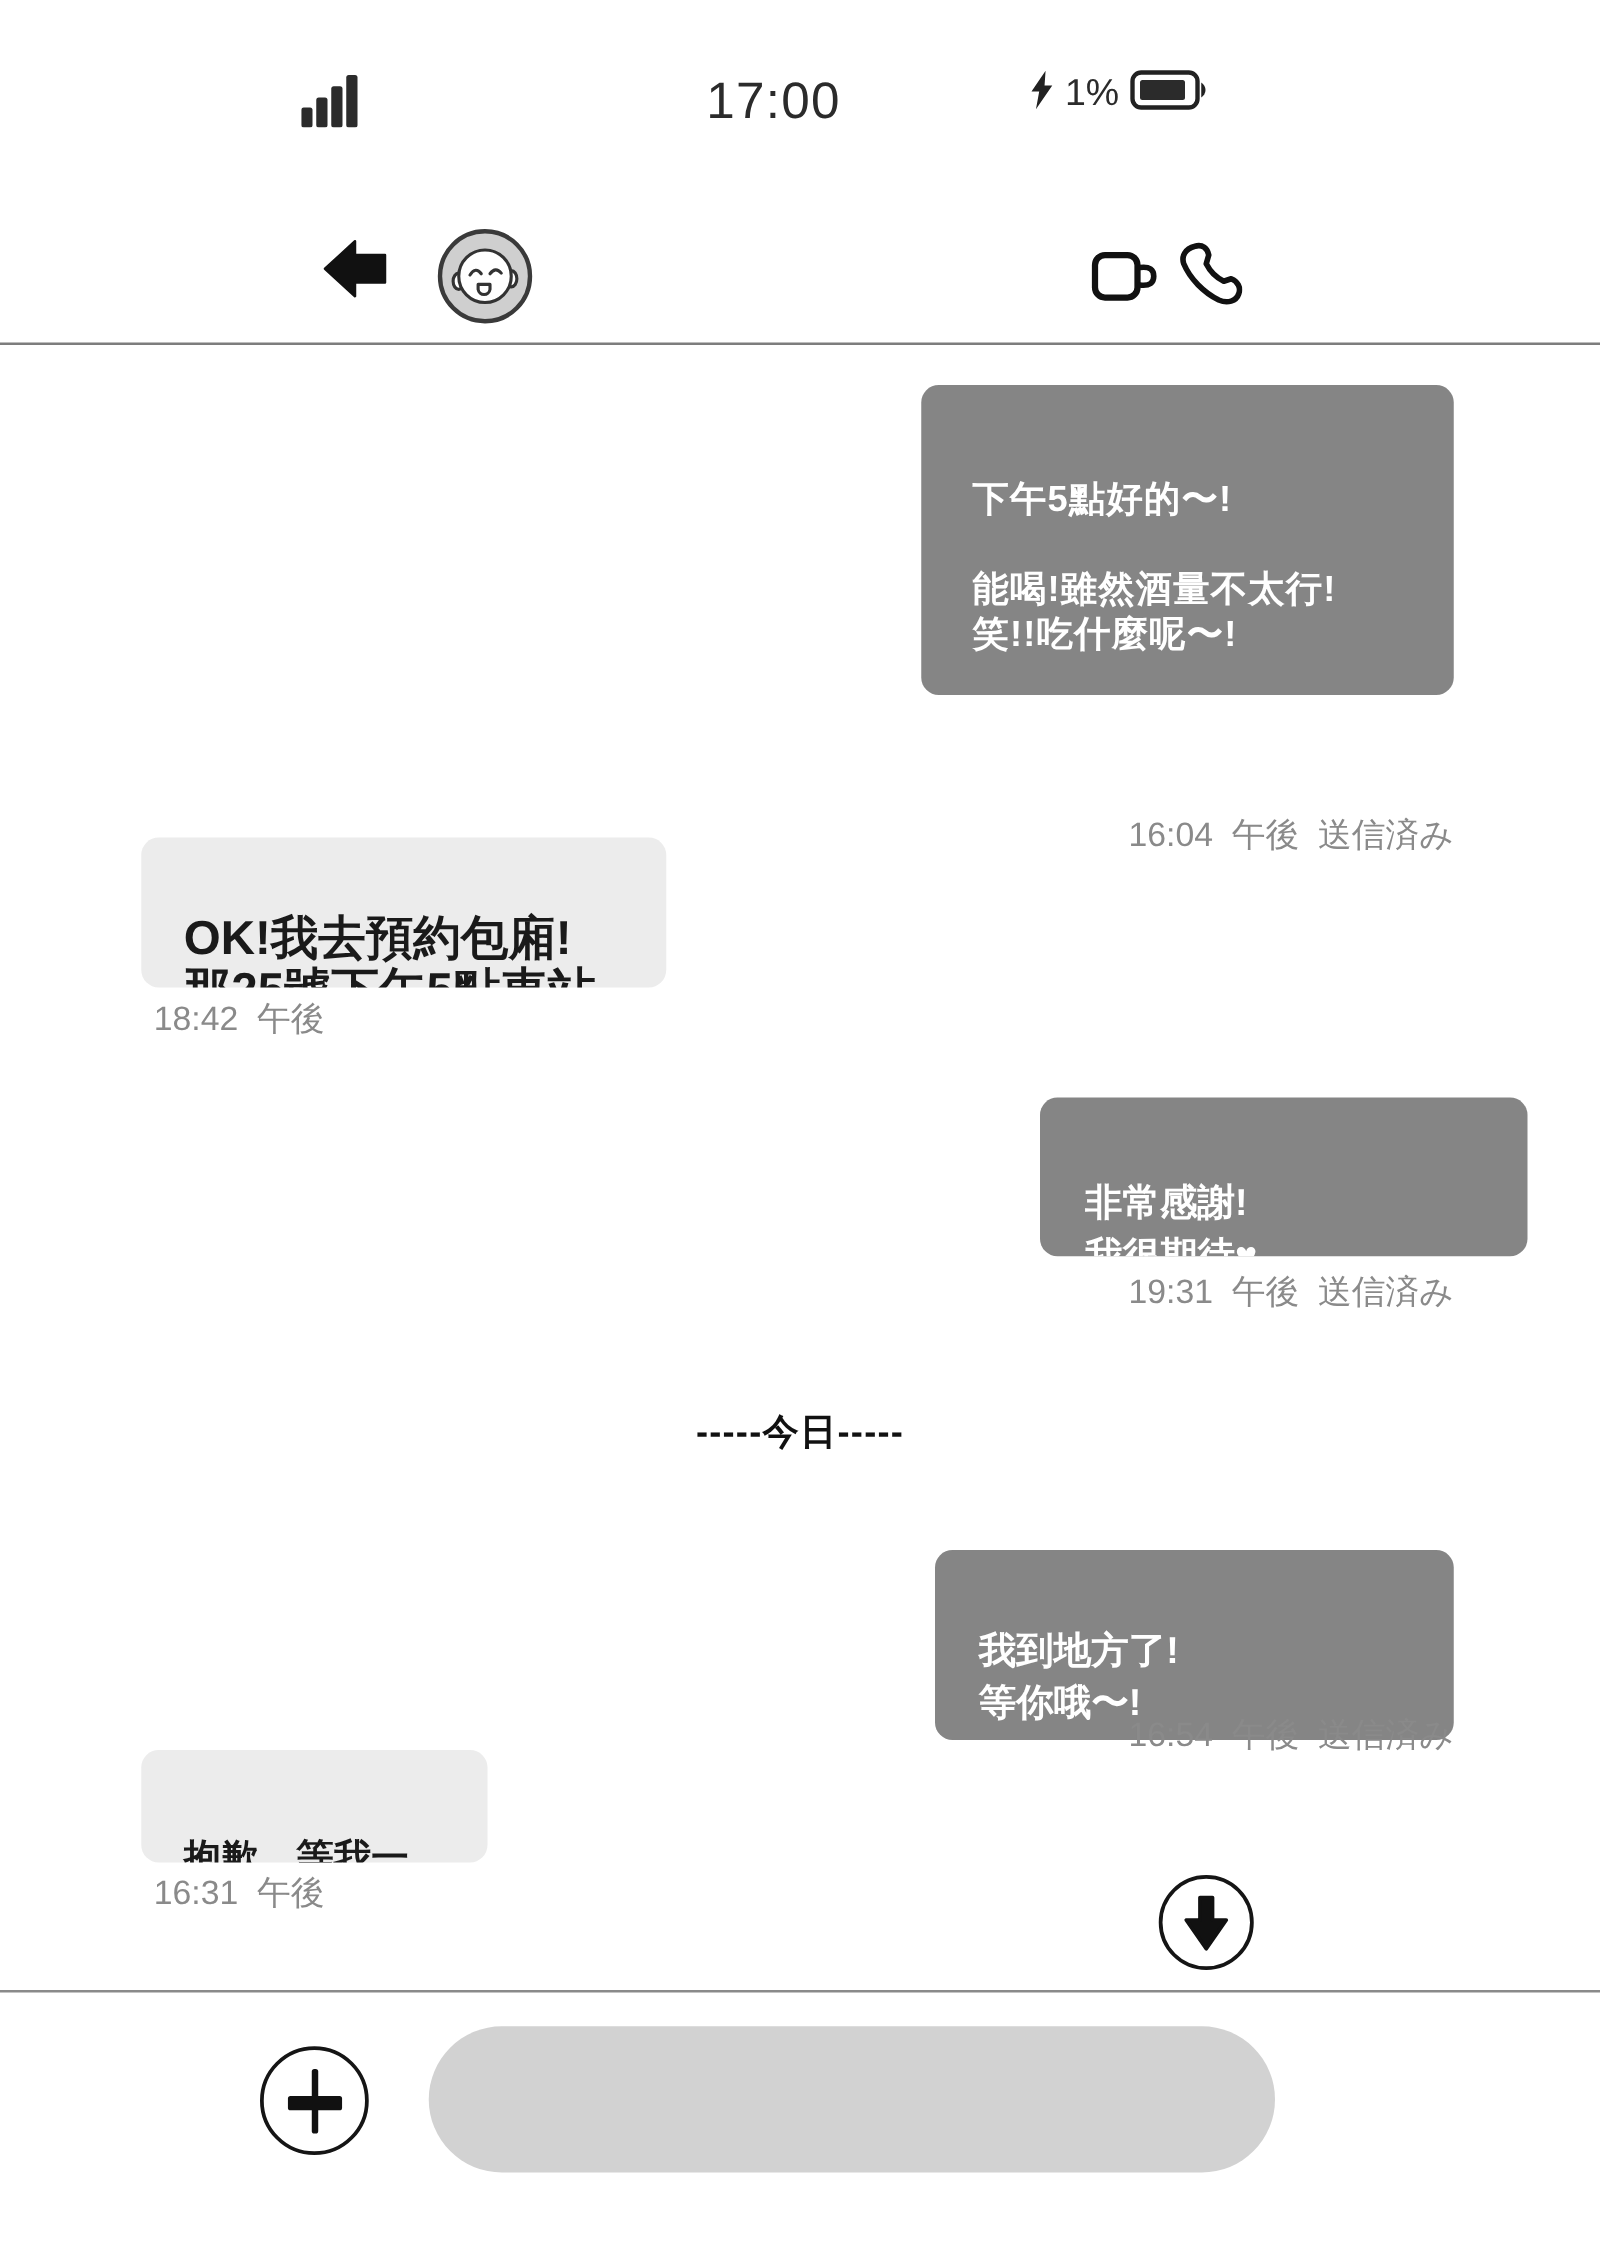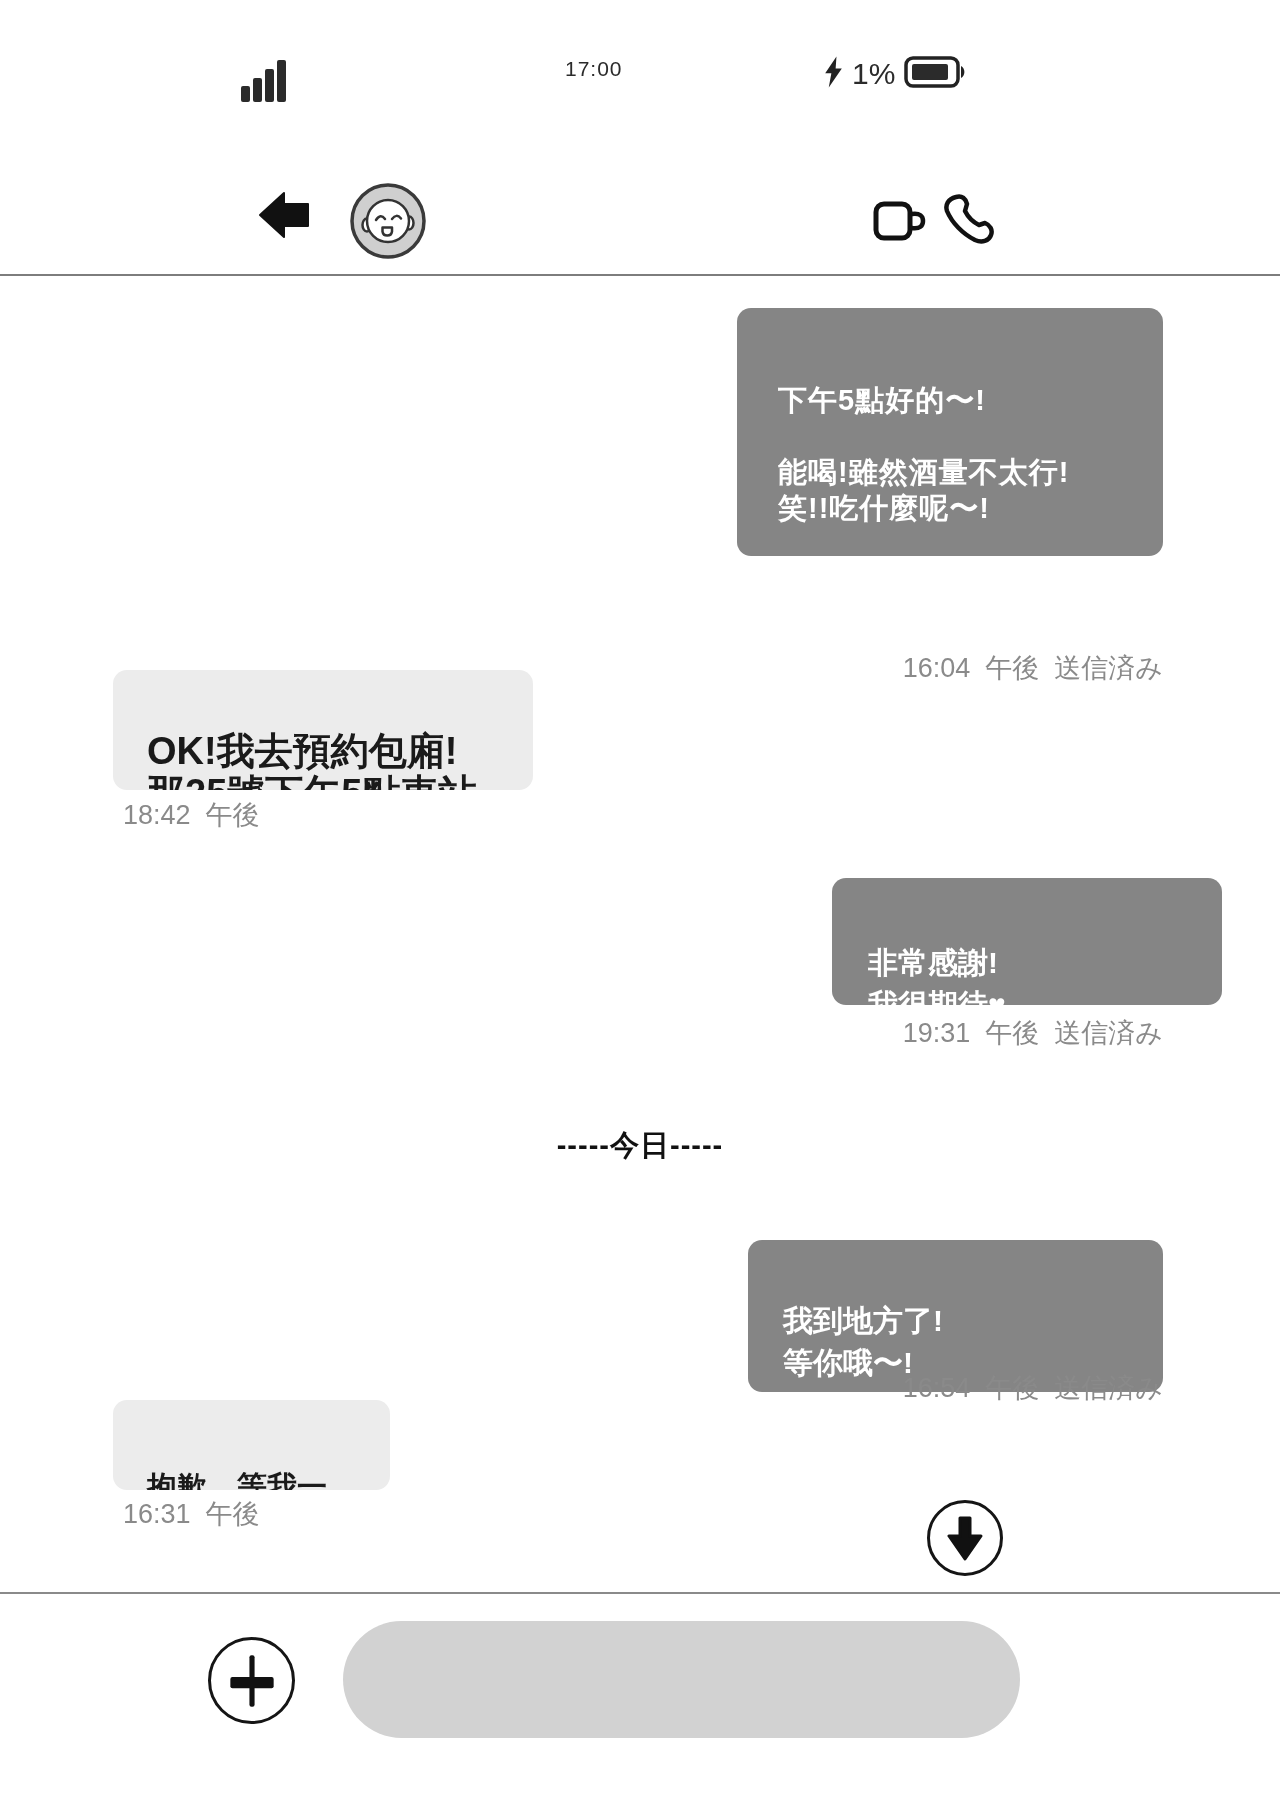--- a/index.html
+++ b/index.html
@@ -2,21 +2,21 @@
 <html><head>
 <meta charset="utf-8">
 <style>
   html,body{margin:0;padding:0;background:#ffffff;}
   .screen{
     position:relative;width:1280px;height:1808px;background:#ffffff;overflow:hidden;
     font-family:"Liberation Sans",sans-serif;color:#1a1a1a;
   }
   
   .status-signal{position:absolute;left:241px;top:58px;}
-  .status-time{position:absolute;left:565px;top:57px;font-size:21px;color:#2b2b2b;letter-spacing:1px;}
+  .status-time{position:absolute;left:565px;top:57px;font-size:41px;color:#2b2b2b;letter-spacing:1px;}
   .battery-group{position:absolute;left:824px;top:55px;display:flex;align-items:center;gap:9px;}
   .battery-percent{font-size:30px;color:#2b2b2b;}
   
   .back-btn{position:absolute;left:256px;top:189px;width:56px;height:52px;cursor:pointer;}
   .avatar{position:absolute;left:349px;top:182px;width:78px;height:78px;cursor:pointer;}
   .video-btn{position:absolute;left:872px;top:199px;width:56px;height:46px;cursor:pointer;}
   .phone-btn{position:absolute;left:940px;top:191px;width:54px;height:56px;cursor:pointer;}
   .header-divider{position:absolute;left:0;top:274px;width:1280px;height:2px;background:#7d7d7d;}
   .bottom-divider{position:absolute;left:0;top:1592px;width:1280px;height:2px;background:#8a8a8a;}
   

